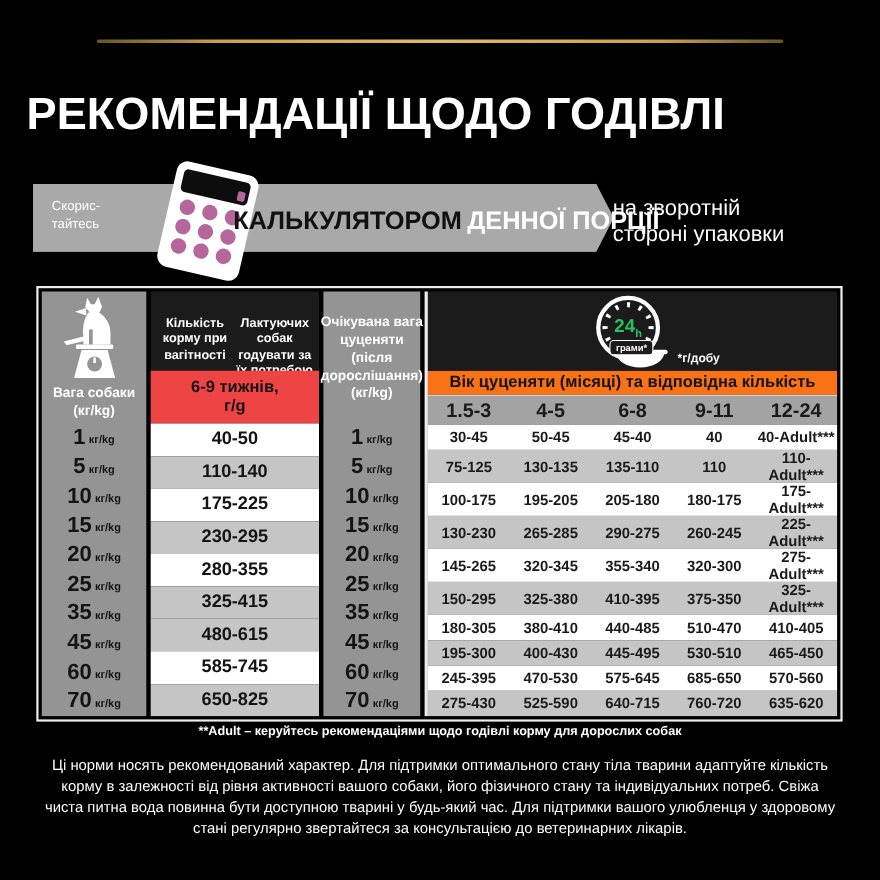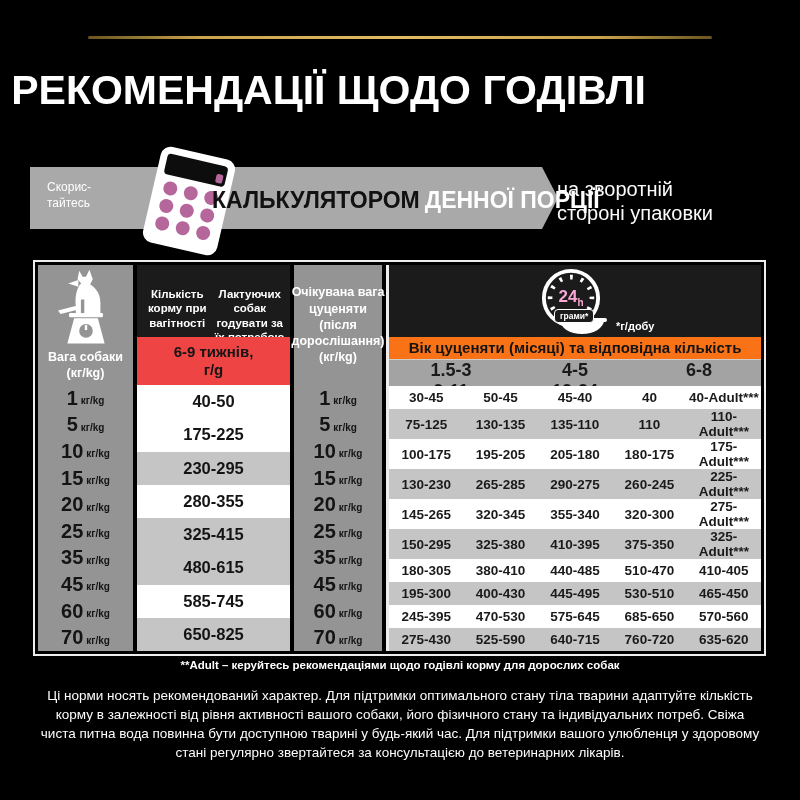--- a/index.html
+++ b/index.html
@@ -5,21 +5,21 @@
   html,body { margin:0; padding:0; background:#000; }
   .stage {
     position:relative; width:800px; height:800px; background:#000;
     font-family:"Liberation Sans", sans-serif; overflow:hidden; color:#fff;
   }
   .gold-line {
     position:absolute; left:88px; top:36px; width:624px; height:3px; border-radius:2px;
     background:linear-gradient(90deg,#6b5420,#c8a44e 18%,#e0bd62 50%,#c8a44e 82%,#6b5420);
   }
   .title {
-    position:absolute; top:64px; left:0; width:651px; margin:3px; text-align:center;
+    position:absolute; top:64px; left:0; width:651px; margin:16px; text-align:center;
     font-size:41px; font-weight:800; letter-spacing:0px; color:#fff;
   }
   
   .banner {
     position:absolute; left:30px; top:167px; width:528px; height:62px; background:#a9a9a9;
     clip-path:polygon(0 0, calc(100% - 16px) 0, 100% 50%, calc(100% - 16px) 100%, 0 100%);
   }
   .use-label {
     position:absolute; left:47px; top:180px; font-size:12px; line-height:1.3;
     color:#fff; white-space:pre-line;
@@ -59,28 +59,28 @@
   .w-row { flex:1; display:flex; align-items:center; justify-content:center; gap:3px; color:#141414; }
   .w-num { font-size:20px; font-weight:800; }
   .w-unit { font-size:10px; font-weight:700; margin-top:5px; }
   .p-row { flex:1; display:flex; align-items:center; justify-content:center; font-size:16.5px; font-weight:800; color:#141414; background:#fff; }
   .stripe { background:#c5c5c5 !important; }
   .divider { width:3px; background:#ededed; margin-left:4px; }
   .right-sec { flex:1; display:flex; flex-direction:column; }
   .right-head-black { height:72px; background:#1b1b1b; display:flex; justify-content:center; position:relative; }
   .clock-wrap { position:relative; width:70px; height:70px; margin-top:2px; }
   .clock-face { position:absolute; left:0; top:0; }
-  .clock-text { position:absolute; left:0; top:20px; width:62px; text-align:center; font-weight:800; font-size:17px; color:#f9a8d4; }
+  .clock-text { position:absolute; left:0; top:20px; width:62px; text-align:center; font-weight:800; font-size:17px; color:#22c55e; }
   .clock-text sub { font-size:10px; }
   .bowl { position:absolute; left:20px; top:53px; width:44px; height:14px; background:#fff; border-radius:0 0 22px 22px / 0 0 14px 14px; }
   .bowl::before { content:""; position:absolute; top:-2px; left:-3px; right:-3px; height:4px; background:#fff; border-radius:2px; }
   .grams-tag { position:absolute; left:14px; top:42px; padding:1px 5px; border:1.5px solid #fff; border-radius:4px; background:#1b1b1b; font-size:8.5px; font-weight:700; color:#fff; white-space:nowrap; }
   .per-day { position:absolute; left:76px; top:53px; font-size:11px; font-weight:700; color:#fff; white-space:nowrap; }
   .age-band { height:22px; background:#f97316; color:#141414; font-size:15px; font-weight:800; text-align:center; line-height:22px; }
-  .age-cols { height:26px; background:#a3a3a3; display:grid; grid-template-columns:repeat(3,1fr); align-items:center; border-top:1px solid #cfcfcf; }
+  .age-cols { height:26px; background:#a3a3a3; display:grid; grid-template-columns:repeat(5,1fr); align-items:center; border-top:1px solid #cfcfcf; }
   .age-cols span { text-align:center; font-size:18px; font-weight:800; color:#1a1a1a; }
   .age-body { flex:1; display:flex; flex-direction:column; }
   .age-row { flex:1; display:grid; grid-template-columns:repeat(5,1fr); align-items:center; background:#fff; }
   .age-row span { text-align:center; font-size:13.5px; font-weight:800; color:#1a1a1a; }
 
   .footnote { position:absolute; top:659px; left:0; width:800px; text-align:center; font-size:11.5px; color:#fff;font-weight:bold; }
   .disclaimer { position:absolute; top:687px; left:40px; width:720px; text-align:center; font-size:13.5px; line-height:1.4; color:#fdfdfd; }
 </style>
 </head>
 <body>
@@ -187,20 +187,21 @@
         <div class="preg-head-black">
           <div>Кількість корму при вагітності</div>
           <div>Лактуючих собак годувати за їх потребою</div>
         </div>
         <div class="preg-head-gray">
           <div>6-9 тижнів,</div>
           <div>г/g</div>
         </div>
         <div class="col-body" id="pregBody">
             <div class="p-row">40-50</div>
+            <div class="p-row stripe">110-140</div>
             <div class="p-row">175-225</div>
             <div class="p-row stripe">230-295</div>
             <div class="p-row">280-355</div>
             <div class="p-row stripe">325-415</div>
             <div class="p-row stripe">480-615</div>
             <div class="p-row">585-745</div>
             <div class="p-row stripe">650-825</div>
           </div>
       </div>
 

